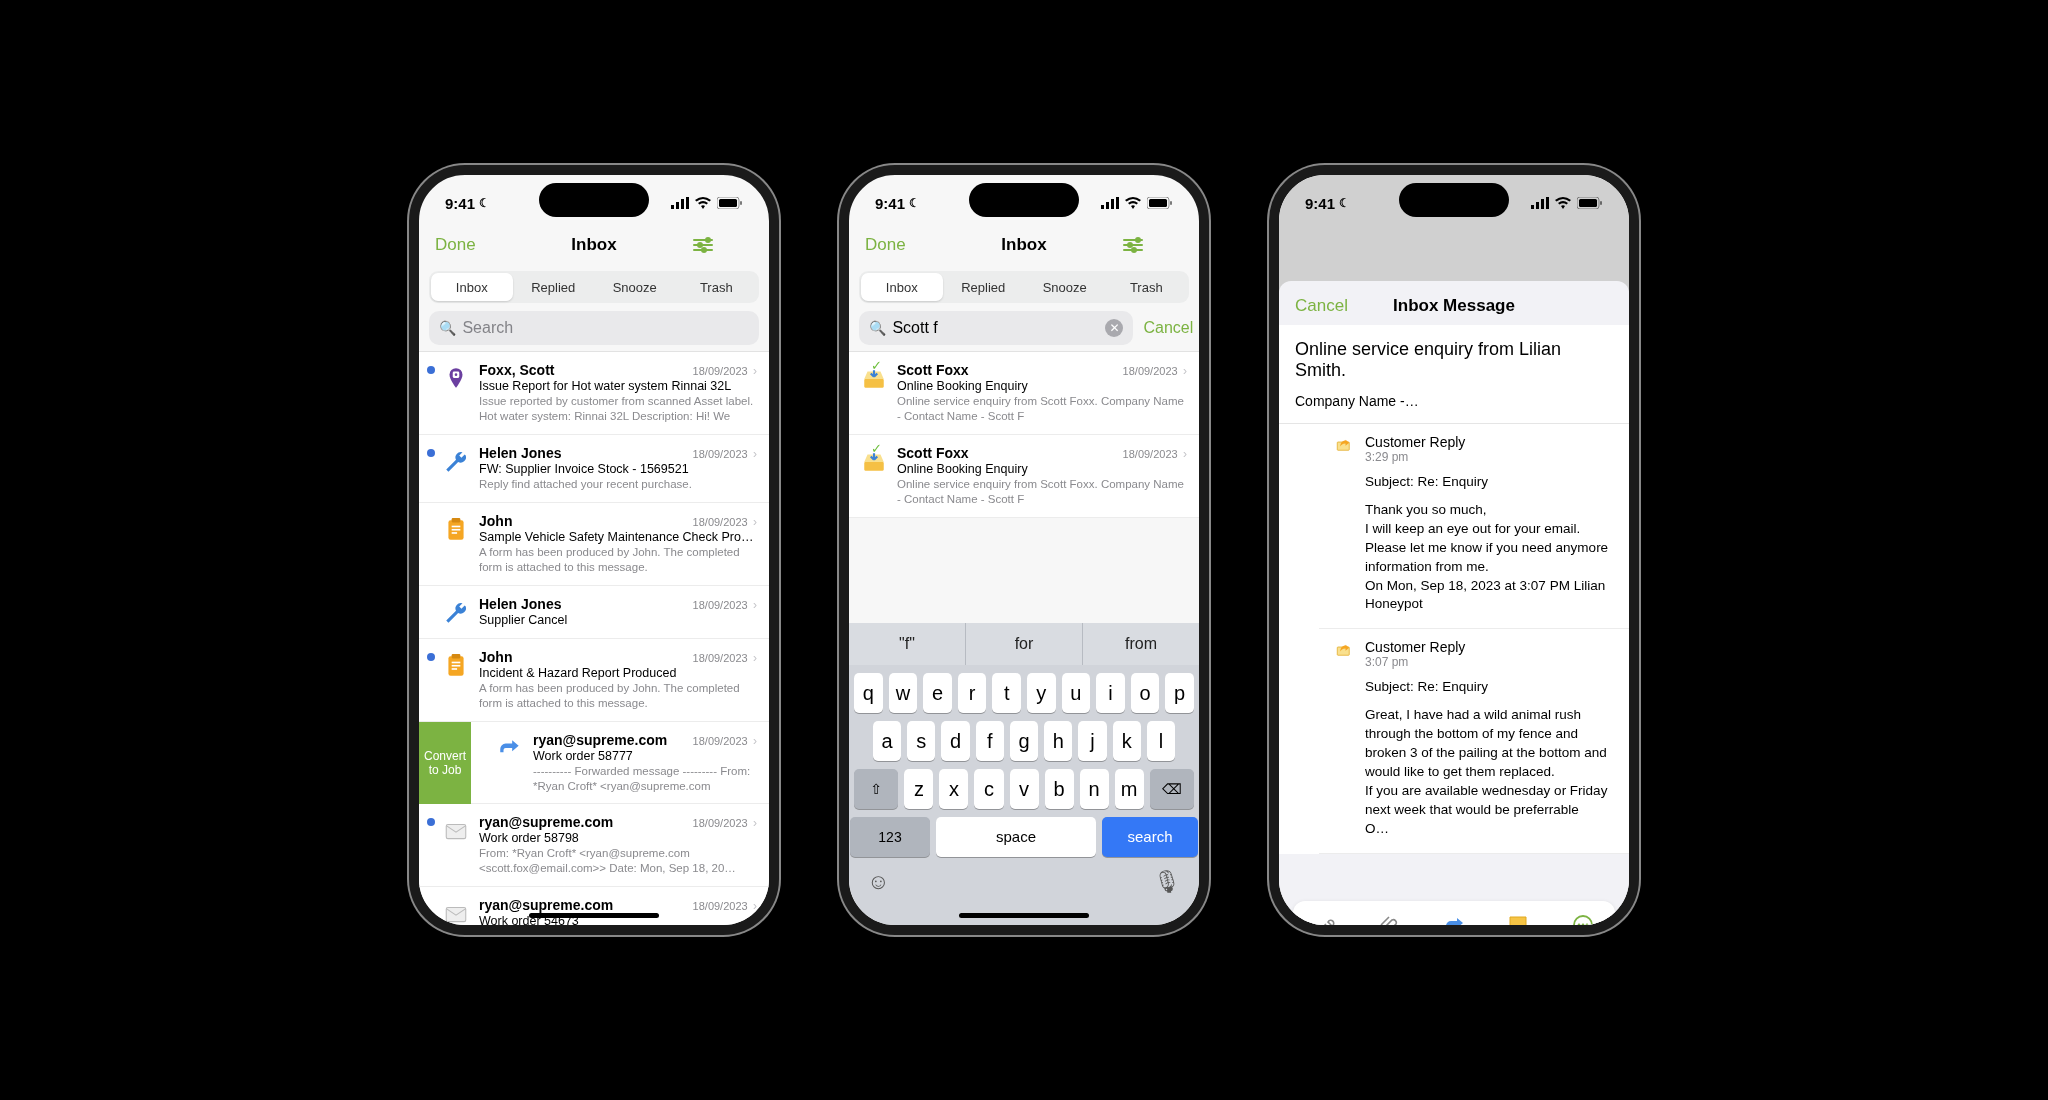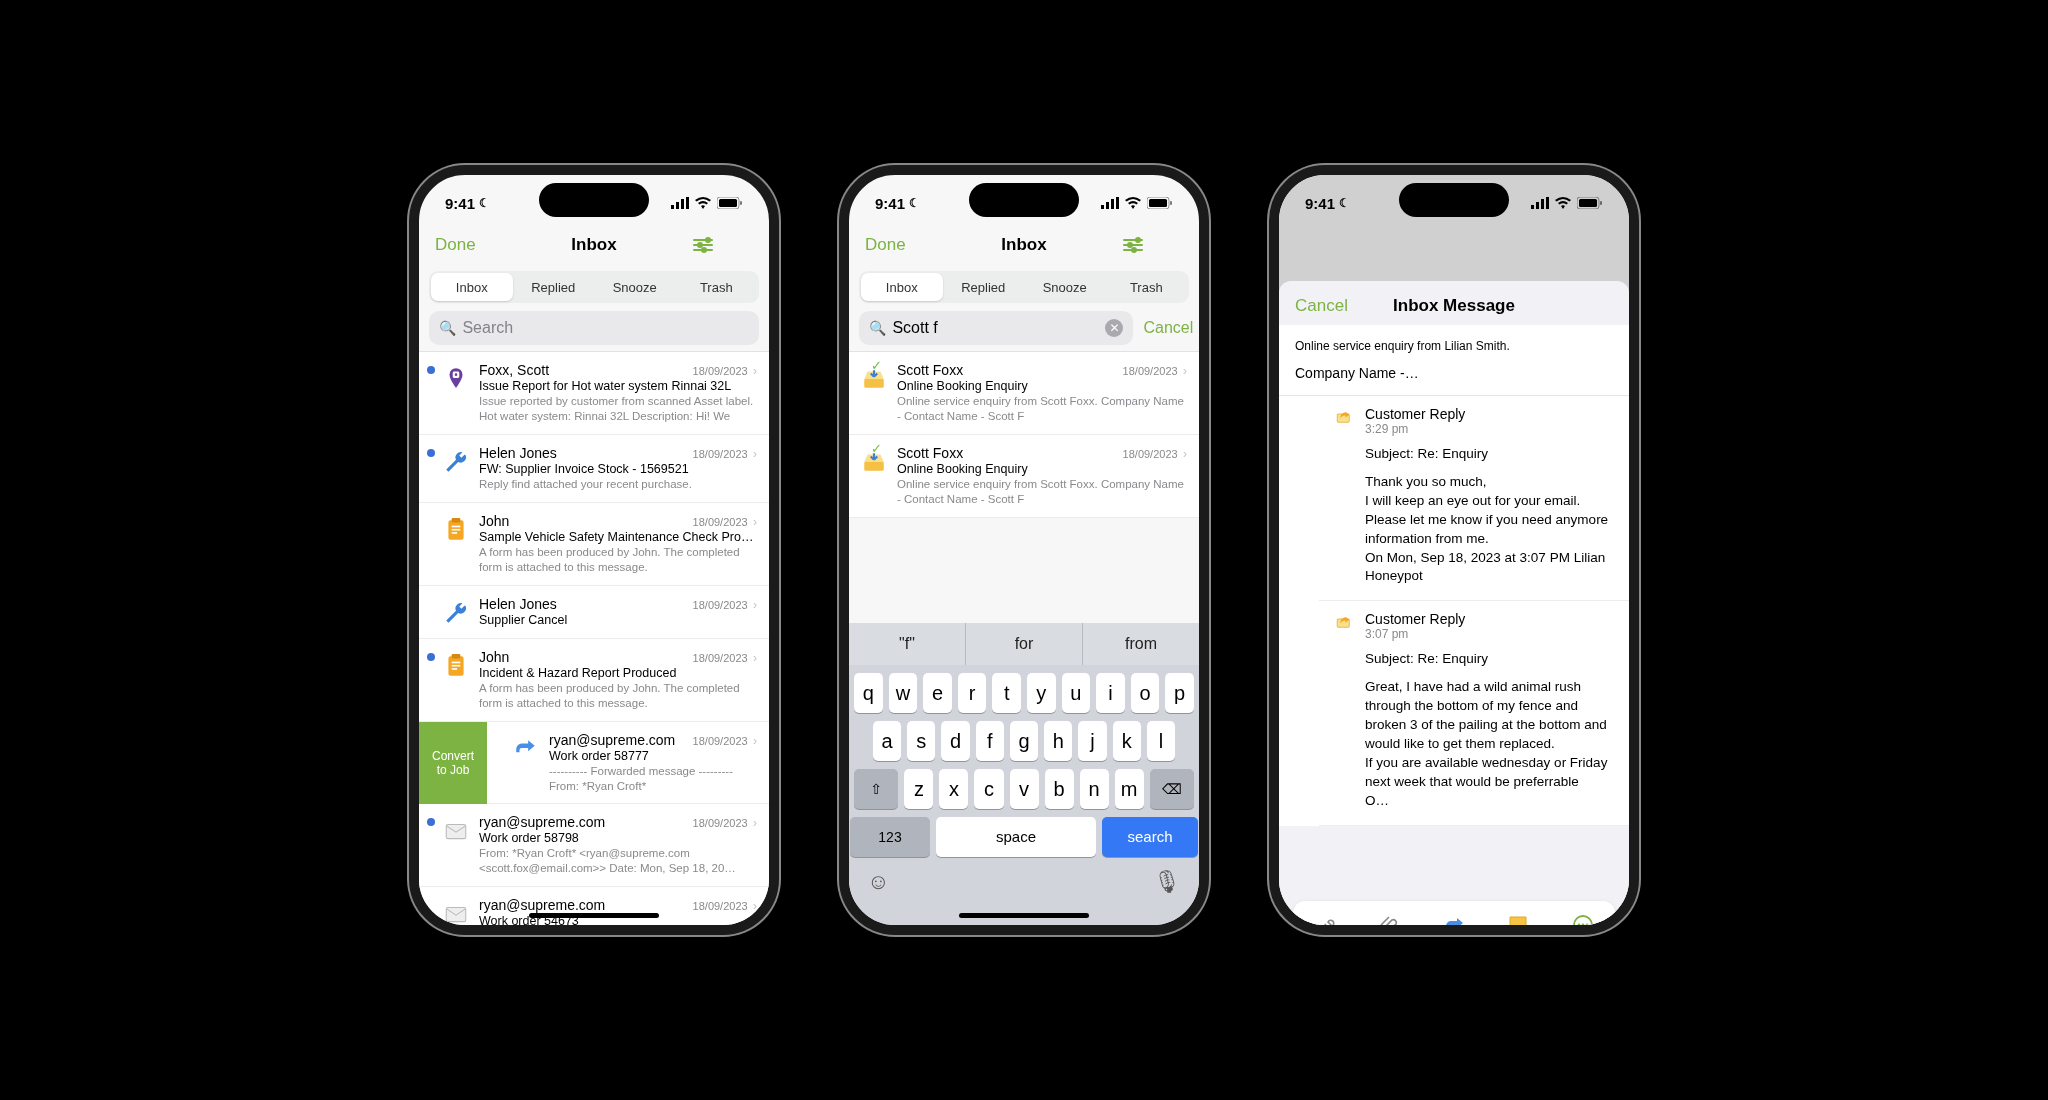--- a/index.html
+++ b/index.html
@@ -52,30 +52,30 @@
   .clear-btn { width: 18px; height: 18px; background: #a9a9ae; border-radius: 50%; color: #fff; font-size: 12px; display: flex; align-items: center; justify-content: center; }
 
   .list { background: #fff; border-top: 1px solid #e2e2e2; overflow: hidden; }
   .row { display: flex; padding: 10px 12px 10px 8px; border-bottom: 1px solid #ececec; position: relative; }
   .row .dot { width: 8px; height: 8px; background: #3b6fd6; border-radius: 50%; margin: 4px 4px 0 0; flex-shrink: 0; }
   .row .dot.hidden { background: transparent; }
   .row .icon { width: 30px; height: 30px; flex-shrink: 0; margin: 2px 8px 0 2px; display: flex; align-items: center; justify-content: center; }
   .row .icon svg { width: 26px; height: 26px; }
   .row .content { flex: 1; min-width: 0; }
   .row .top { display: flex; justify-content: space-between; align-items: baseline; gap: 6px; }
-  .row .sender { font-weight: 400; font-size: 14px; }
+  .row .sender { font-weight: 700; font-size: 14px; }
   .row .date { font-size: 11px; color: #8a8a8e; white-space: nowrap; }
   .row .chev { color: #c5c5c9; font-size: 12px; margin-left: 2px; }
   .row .subject { font-size: 12.5px; color: #000; margin-top: 1px; white-space: nowrap; overflow: hidden; text-overflow: ellipsis; }
   .row .preview { font-size: 11.5px; color: #8a8a8e; margin-top: 1px; line-height: 1.3; max-height: 2.6em; overflow: hidden; }
   .row .check { color: #6cbf3a; font-size: 13px; position: absolute; left: 22px; top: 6px; }
 
   .swipe-row { display: flex; }
   .swipe-action {
-    width: 68px; background: #7cb342; color: #fff; font-size: 12px; display: flex;
+    width: 52px; background: #7cb342; color: #fff; font-size: 12px; display: flex;
     align-items: center; justify-content: center; text-align: center; line-height: 1.2;
   }
   .swipe-row .row { flex: 1; padding-left: 12px; }
   .swipe-row .row .icon { margin-left: 0; }
 
   .homebar { position: absolute; bottom: 7px; left: 50%; transform: translateX(-50%); width: 130px; height: 5px; background: #000; border-radius: 3px; }
 
   
   .kbd { position: absolute; bottom: 0; left: 0; right: 0; background: #d1d4da; padding-bottom: 30px; }
   .sugg { display: flex; height: 42px; background: #d9dce1; }
@@ -88,21 +88,21 @@
   .key.space { flex: 3; font-size: 15px; }
   .krow2 { padding: 8px 24px 0; }
   .krow3 { padding: 8px 5px 0; }
   .krow4 { padding: 8px 1px 8px; }
   .emoji-row { display: flex; justify-content: space-between; padding: 4px 18px 0; font-size: 22px; color: #555; }
 
   
   .modal-bg { background: #d0d0d0; height: 100%; }
   .sheet { background: #f2f2f6; border-radius: 12px 12px 0 0; margin-top: 58px; height: calc(100% - 58px); overflow: hidden; position: relative; }
   .msg-head { padding: 14px 16px; background: #fff; border-bottom: 1px solid #e5e5e5; }
-  .msg-head .ln1 { font-size: 12px; margin-bottom: 12px; }
+  .msg-head .ln1 { font-size: 18px; margin-bottom: 12px; }
   .msg-head .ln2 { font-size: 14px; }
   .section-h { font-size: 11px; color: #8a8a8e; padding: 14px 16px 6px; letter-spacing: .5px; }
   .diary { background: #fff; padding-left: 40px; }
   .diary-row { display: flex; padding: 10px 16px 14px; border-bottom: 1px solid #ececec; gap: 10px; }
   .diary-row .dicon { width: 20px; flex-shrink: 0; margin-top: 2px; }
   .diary-row .dtitle { font-size: 14px; }
   .diary-row .dtime { font-size: 12px; color: #8a8a8e; }
   .diary-row .dsubj { font-size: 13.5px; margin-top: 10px; }
   .diary-row .dbody { font-size: 13.5px; margin-top: 12px; line-height: 1.4; }
   .toolbar {

